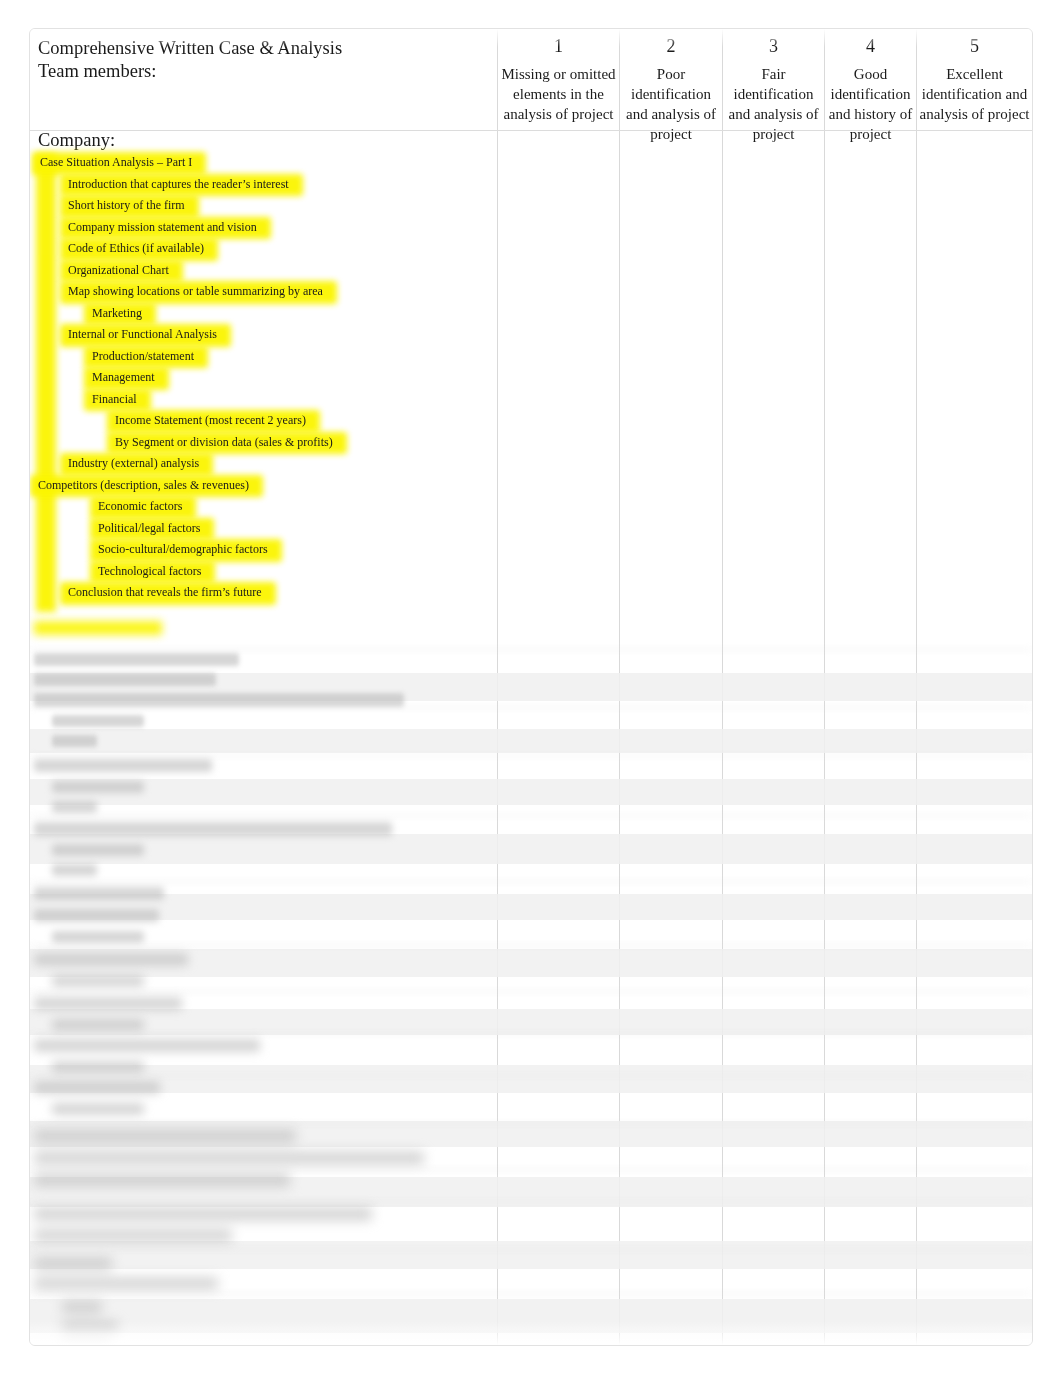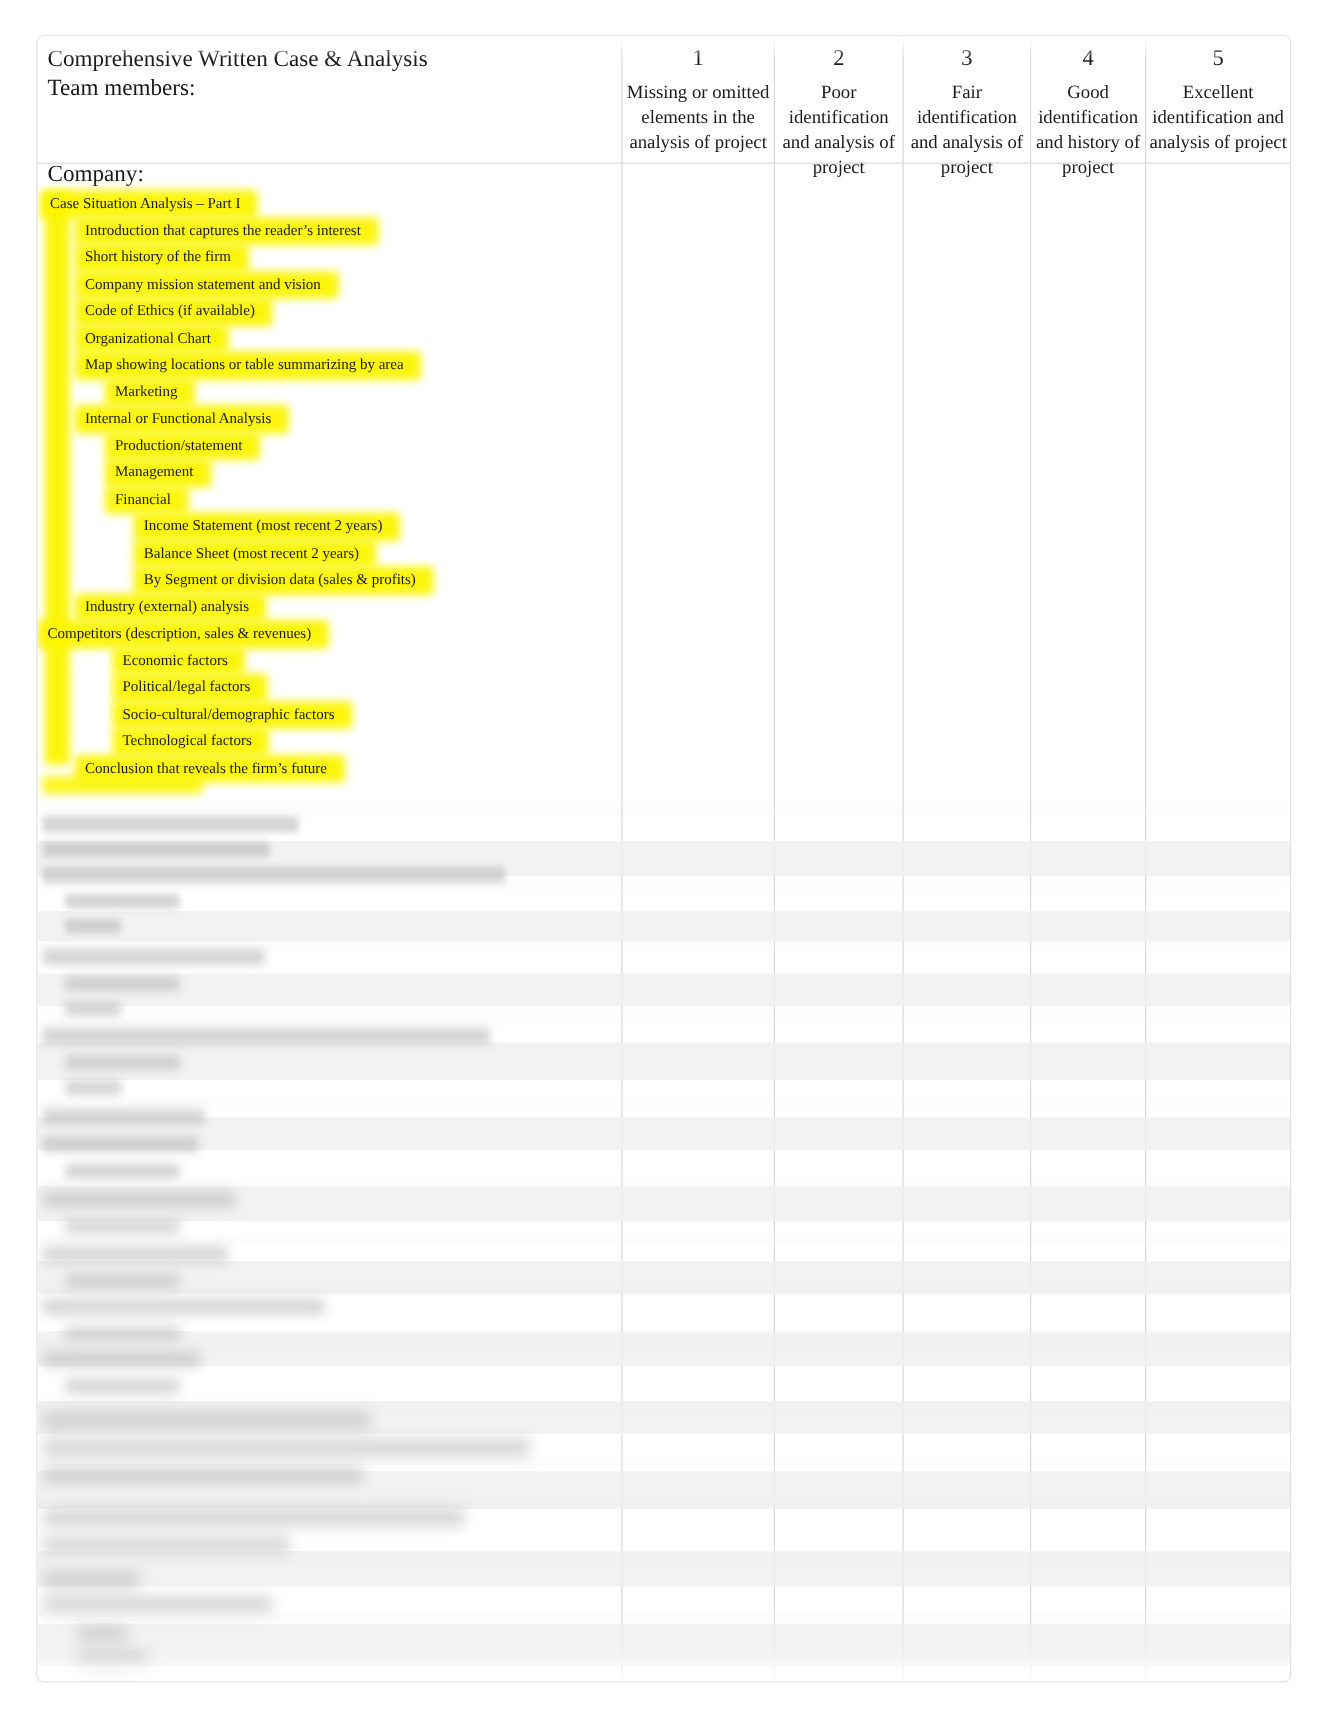--- a/index.html
+++ b/index.html
@@ -228,21 +228,20 @@
         <div class="crit-line ind1"><span class="hl"><span>Company mission statement and vision</span></span></div>
         <div class="crit-line ind1"><span class="hl"><span>Code of Ethics (if available)</span></span></div>
         <div class="crit-line ind1"><span class="hl"><span>Organizational Chart</span></span></div>
         <div class="crit-line ind1"><span class="hl"><span>Map showing locations or table summarizing by area</span></span></div>
         <div class="crit-line ind2"><span class="hl"><span>Marketing</span></span></div>
         <div class="crit-line ind1"><span class="hl"><span>Internal or Functional Analysis</span></span></div>
         <div class="crit-line ind2"><span class="hl"><span>Production/statement</span></span></div>
         <div class="crit-line ind2"><span class="hl"><span>Management</span></span></div>
         <div class="crit-line ind2"><span class="hl"><span>Financial</span></span></div>
         <div class="crit-line ind3"><span class="hl"><span>Income Statement (most recent 2 years)</span></span></div>
-        <div class="crit-line ind3"><span class="hl"><span>Balance Sheet (most recent 2 years)</span></span></div>
         <div class="crit-line ind3"><span class="hl"><span>By Segment or division data (sales &amp; profits)</span></span></div>
         <div class="crit-line ind1"><span class="hl"><span>Industry (external) analysis</span></span></div>
         <div class="crit-line ind1b"><span class="hl"><span>Competitors (description, sales &amp; revenues)</span></span></div>
         <div class="crit-line ind2b"><span class="hl"><span>Economic factors</span></span></div>
         <div class="crit-line ind2b"><span class="hl"><span>Political/legal factors</span></span></div>
         <div class="crit-line ind2b"><span class="hl"><span>Socio-cultural/demographic factors</span></span></div>
         <div class="crit-line ind2b"><span class="hl"><span>Technological factors</span></span></div>
         <div class="crit-line ind1"><span class="hl"><span>Conclusion that reveals the firm’s future</span></span></div>
       </div>
     </div>

